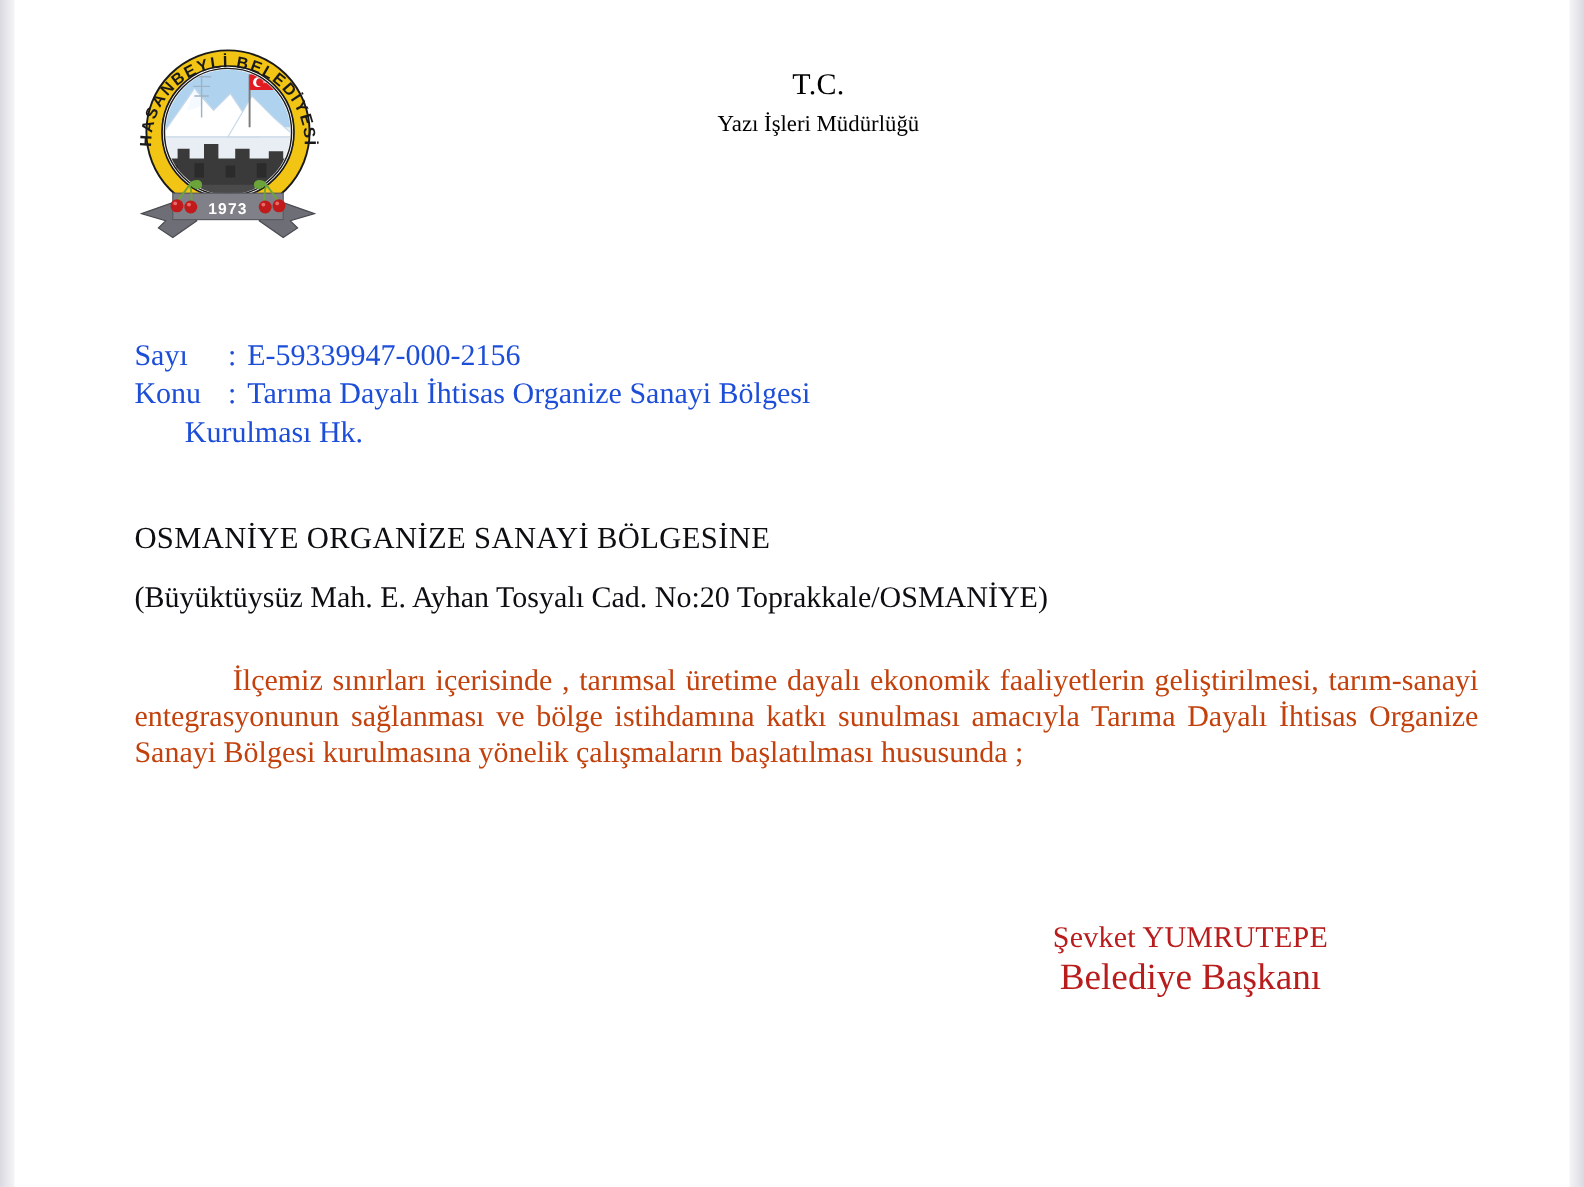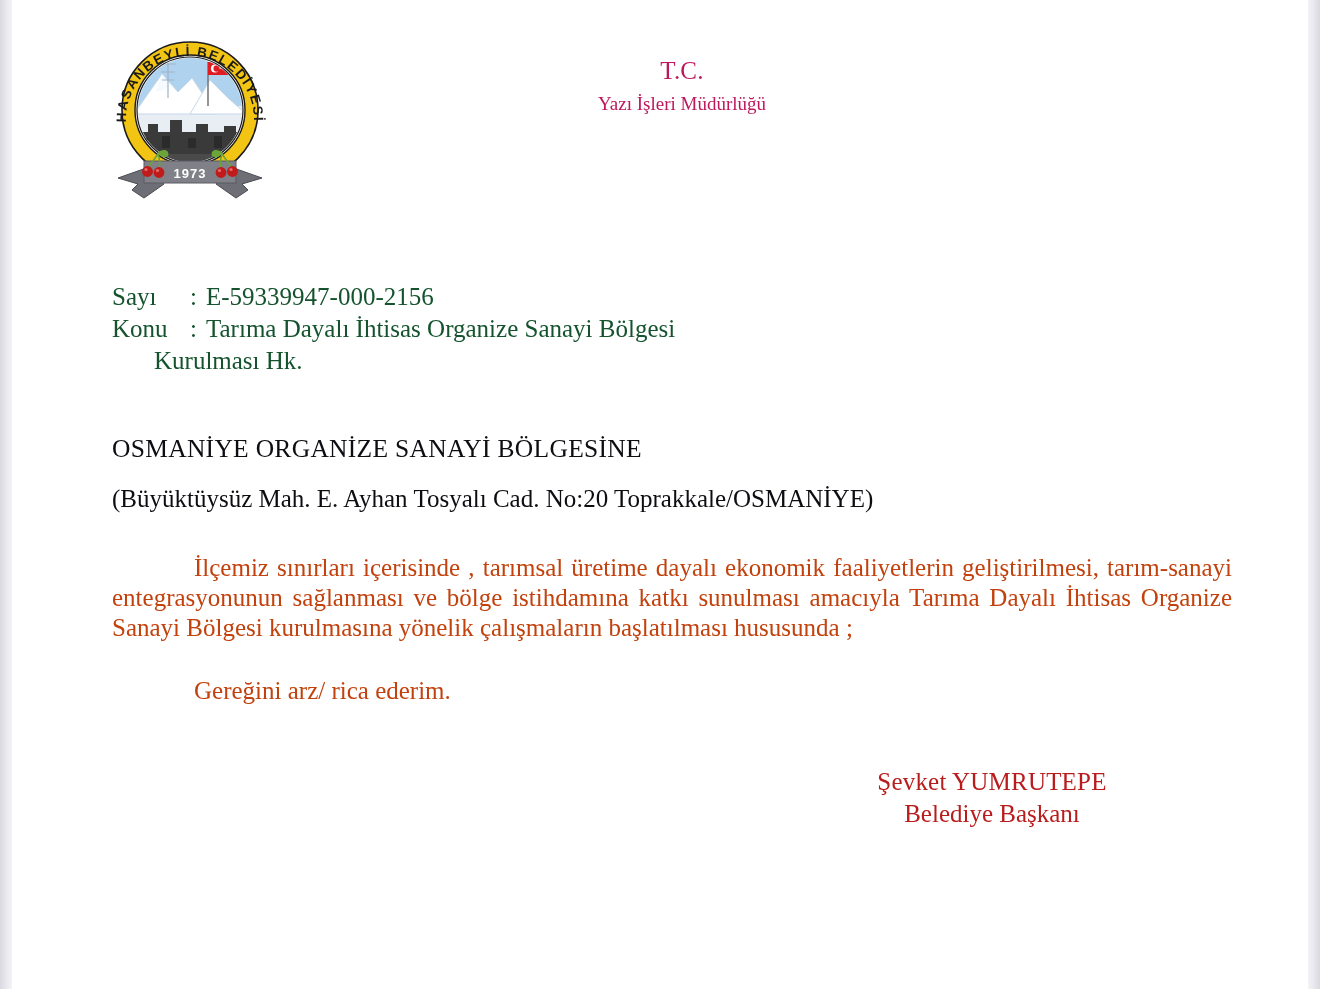--- a/index.html
+++ b/index.html
@@ -51,21 +51,21 @@
     top: 0;
     width: 172px;
     height: 178px;
   }
   .header-text {
     position: absolute;
     left: 300px;
     top: 26px;
     width: 740px;
     text-align: center;
-    color: #be185d;
+    color: #000000;
   }
   .hdr-tc {
     font-size: 25px;
     line-height: 33px;
     letter-spacing: 0.2px;
   }
   .hdr-main {
     font-size: 26.5px;
     line-height: 34px;
     letter-spacing: 0.2px;
@@ -75,21 +75,21 @@
     font-size: 19px;
     line-height: 33px;
   }
 
   
   .meta {
     position: absolute;
     left: 100px;
     top: 281px;
     width: 900px;
-    color: #14532d;
+    color: #1d4ed8;
     font-size: 25px;
     line-height: 32px;
   }
   .meta-row {
     display: flex;
     white-space: nowrap;
   }
   .meta-label {
     width: 78px;
     flex: 0 0 78px;
@@ -154,21 +154,21 @@
     width: 440px;
     text-align: center;
     color: #b91c1c;
   }
   .sig-name {
     font-size: 25px;
     line-height: 32px;
     letter-spacing: 0.2px;
   }
   .sig-title {
-    font-size: 25px;
+    font-size: 31px;
     line-height: 32px;
   }
 </style>
 </head>
 <body>
 
 <div class="edge-strip edge-left"></div>
 <div class="edge-strip edge-right"></div>
 
 <div class="page">
@@ -271,21 +271,20 @@
     <div class="meta-cont">Kurulması Hk.</div>
   </div>
 
   <div class="recipient">
     <div class="recipient-name">OSMANİYE ORGANİZE SANAYİ BÖLGESİNE</div>
     <div class="recipient-address">(Büyüktüysüz Mah. E. Ayhan Tosyalı Cad. No:20 Toprakkale/OSMANİYE)</div>
   </div>
 
   <div class="body-block">
     <p class="body-par">İlçemiz sınırları içerisinde , tarımsal üretime dayalı ekonomik faaliyetlerin geliştirilmesi, tarım-sanayi entegrasyonunun sağlanması ve bölge istihdamına katkı sunulması amacıyla Tarıma Dayalı İhtisas Organize Sanayi Bölgesi kurulmasına yönelik çalışmaların başlatılması hususunda ;</p>
-    <p class="body-closing">Gereğini arz/ rica ederim.</p>
   </div>
 
   <div class="signature">
     <div class="sig-name">Şevket YUMRUTEPE</div>
     <div class="sig-title">Belediye Başkanı</div>
   </div>
 
 </div>
 
 </body></html>

